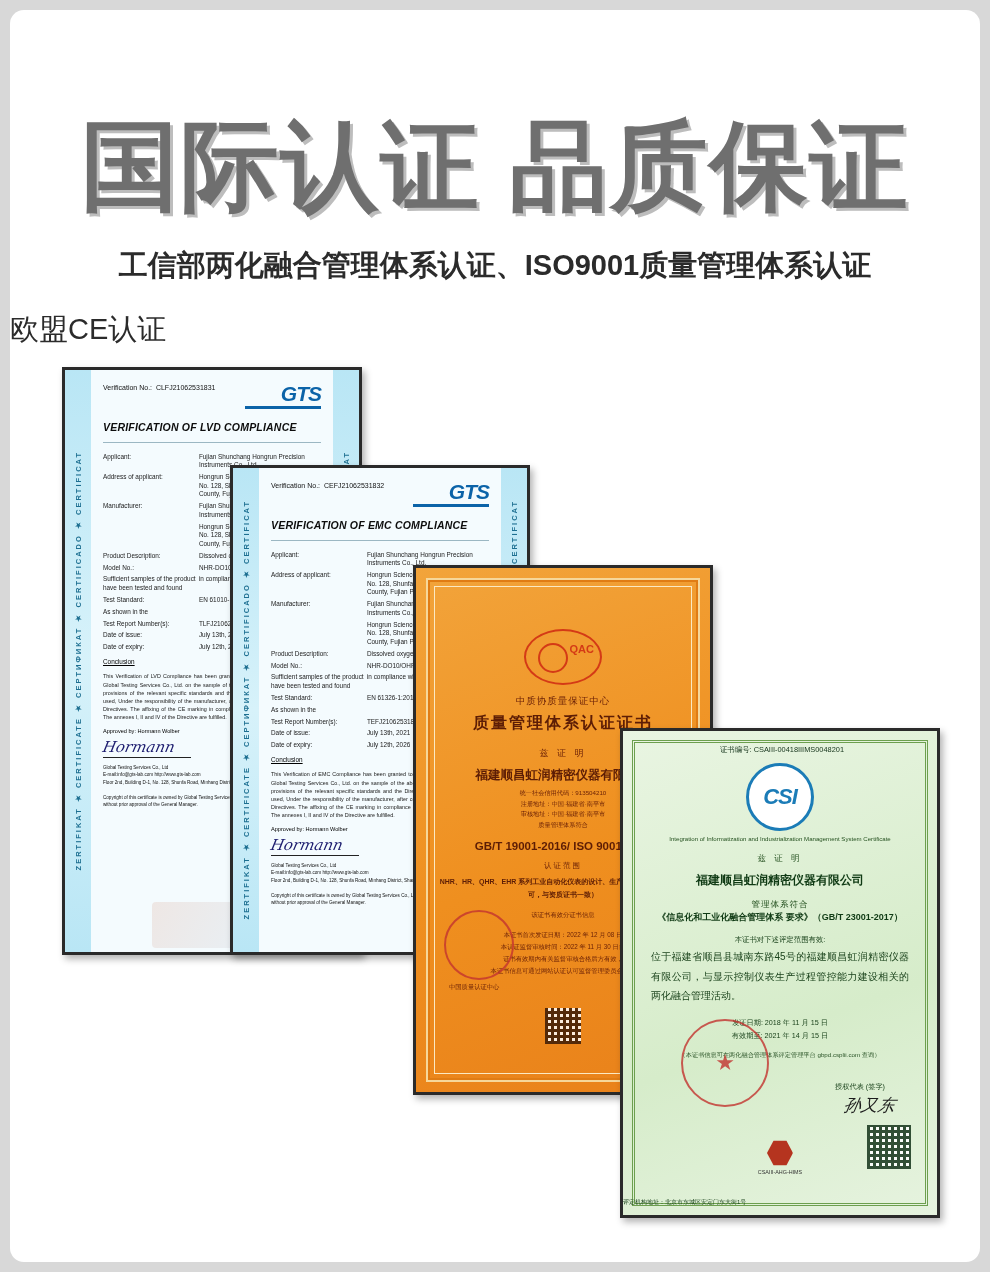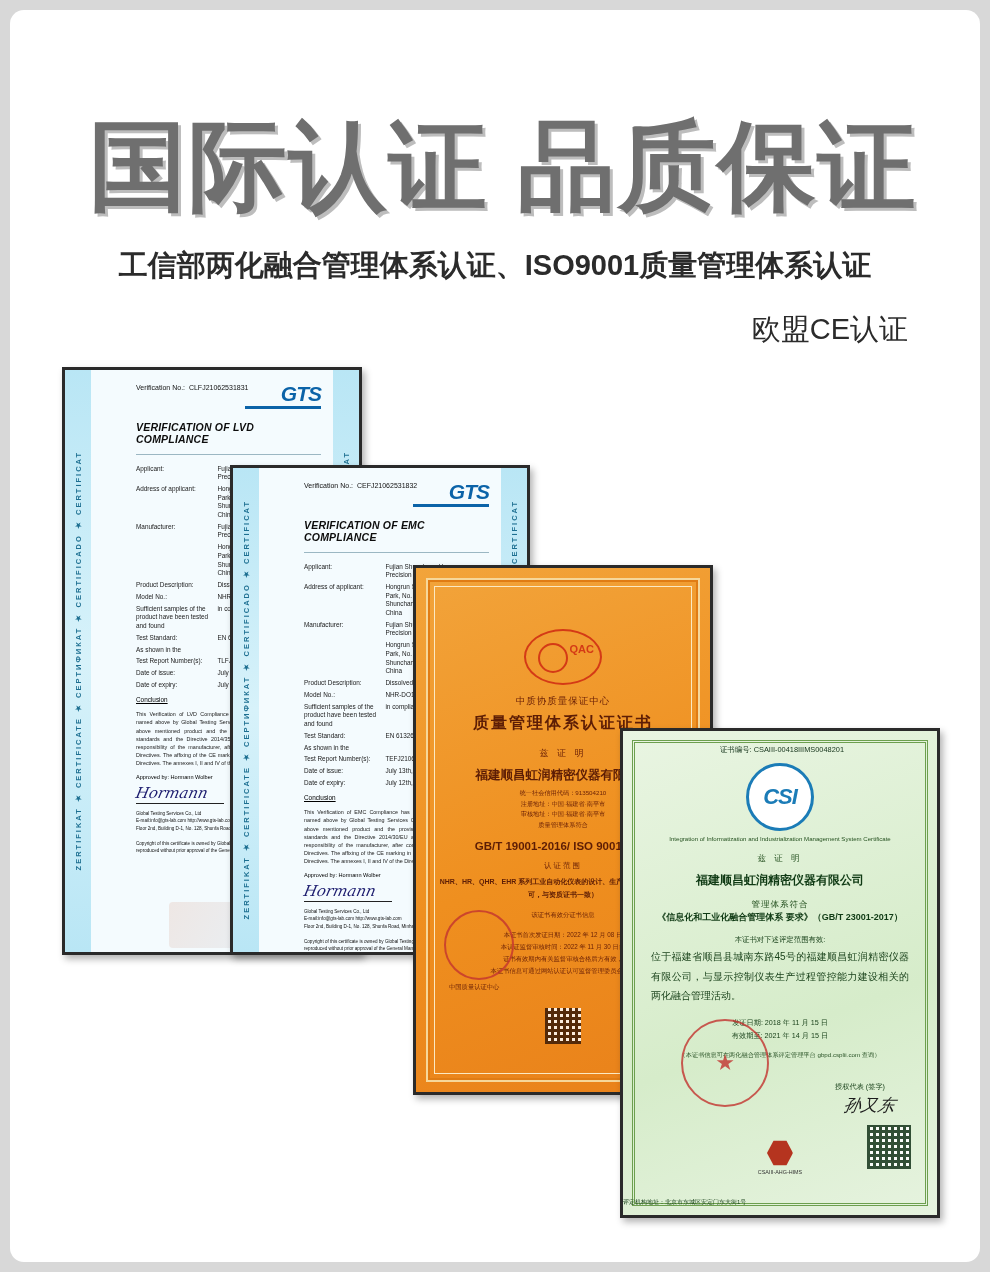--- a/index.html
+++ b/index.html
@@ -22,21 +22,21 @@
     height: 1252px;
     background: #ffffff;
     border-radius: 14px;
     overflow: hidden;
   }
 
   
   .headline {
     position: absolute;
     top: 92px;
-    left: 8px;
+    left: 0;
     width: 970px;
     text-align: center;
     font-size: 98px;
     font-weight: bold;
     letter-spacing: 2px;
     color: #6f6f6f;
     text-shadow: 3px 3px 0 #bdbdbd;
     white-space: nowrap;
     font-family: "Liberation Sans", sans-serif;
   }
@@ -49,21 +49,21 @@
     font-size: 29px;
     color: #2b2b2b;
     white-space: nowrap;
     font-weight: bold;
   }
   .subline2 {
     position: absolute;
     top: 300px;
     left: 0;
     width: 898px;
-    text-align: right;
+    text-align: left;
     font-size: 29px;
     color: #2b2b2b;
     white-space: nowrap;
   }
 
   
   .cert {
     position: absolute;
     box-sizing: border-box;
     border: 3px solid #2a2a2a;
@@ -93,21 +93,20 @@
     letter-spacing: 2px;
     color: #1d6f91;
     font-weight: bold;
     white-space: nowrap;
   }
   .gts .inner {
     position: absolute;
     left: 26px; right: 26px; top: 0; bottom: 0;
     padding: 14px 12px 0 12px;
     box-sizing: border-box;
-    margin-left: 33px;
   }
   .gts .verifno {
     font-size: 7px;
     color: #111;
     margin-bottom: 2px;
   }
   .gts .logo {
     position: absolute;
     right: 12px;
     top: 12px;

